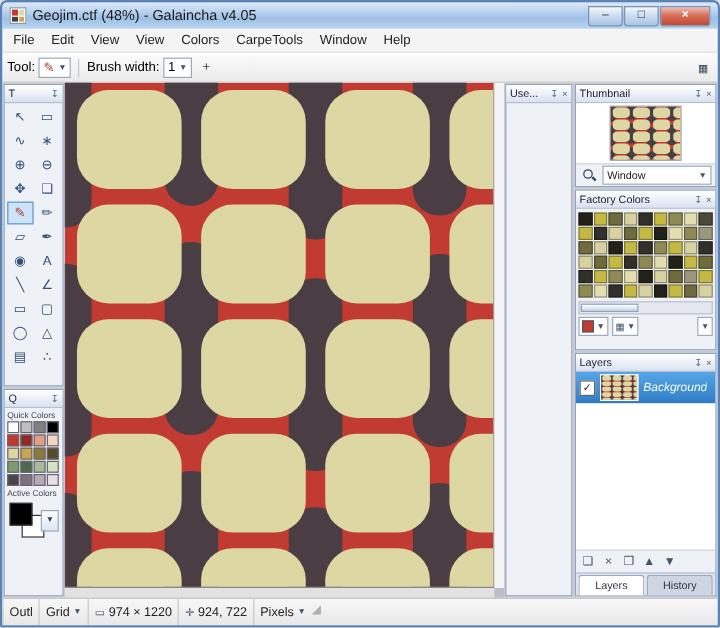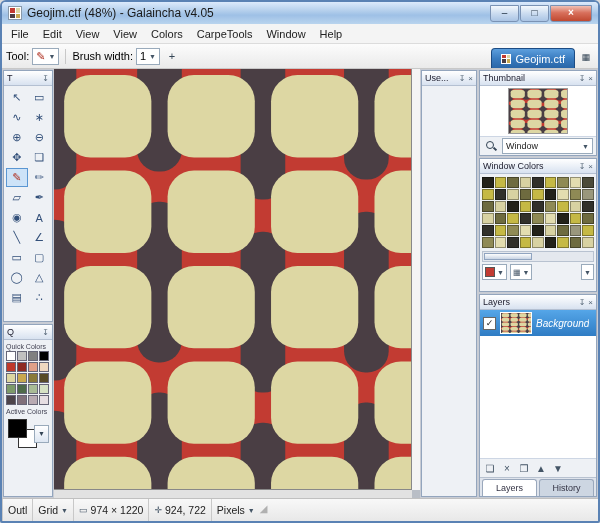--- a/index.html
+++ b/index.html
@@ -156,29 +156,20 @@
       <span class="caret">▼</span>
     </div>
     <div class="tb-sep"></div>
     <span>Brush width:</span>
     <div class="tb-combo">
       <span>1</span>
       <span class="caret">▼</span>
     </div>
     <div class="tb-btn">+</div>
     <div class="doc-tabs">
-      <div class="doc-tab">
-        <span class="tab-ico">
-            <i></i>
-            <i></i>
-            <i></i>
-            <i></i>
-          </span>
-        <span>Geojim.ctf</span>
-      </div>
       <div class="tab-list-btn">▦</div>
     </div>
   </div>
 
   <div class="main">
 
     <div class="left-col">
       <div class="panel tools-panel">
         <div class="panel-hd">
           <span>T</span>
@@ -322,21 +313,21 @@
           <div class="win-combo">
             <span>Window</span>
             <span class="hd-sp"></span>
             <span class="caret">▼</span>
           </div>
         </div>
       </div>
 
       <div class="panel factory-panel">
         <div class="panel-hd">
-          <span>Window Colors</span>
+          <span>Factory Colors</span>
           <span class="hd-sp"></span>
           <span class="hd-ico">↧</span>
           <span class="hd-ico">×</span>
         </div>
         <div class="fc-grid">
             <div class="fc-swatch" style="background: rgb(35, 34, 26);"></div>
             <div class="fc-swatch" style="background: rgb(197, 185, 69);"></div>
             <div class="fc-swatch" style="background: rgb(110, 107, 63);"></div>
             <div class="fc-swatch" style="background: rgb(216, 210, 162);"></div>
             <div class="fc-swatch" style="background: rgb(49, 48, 42);"></div>

